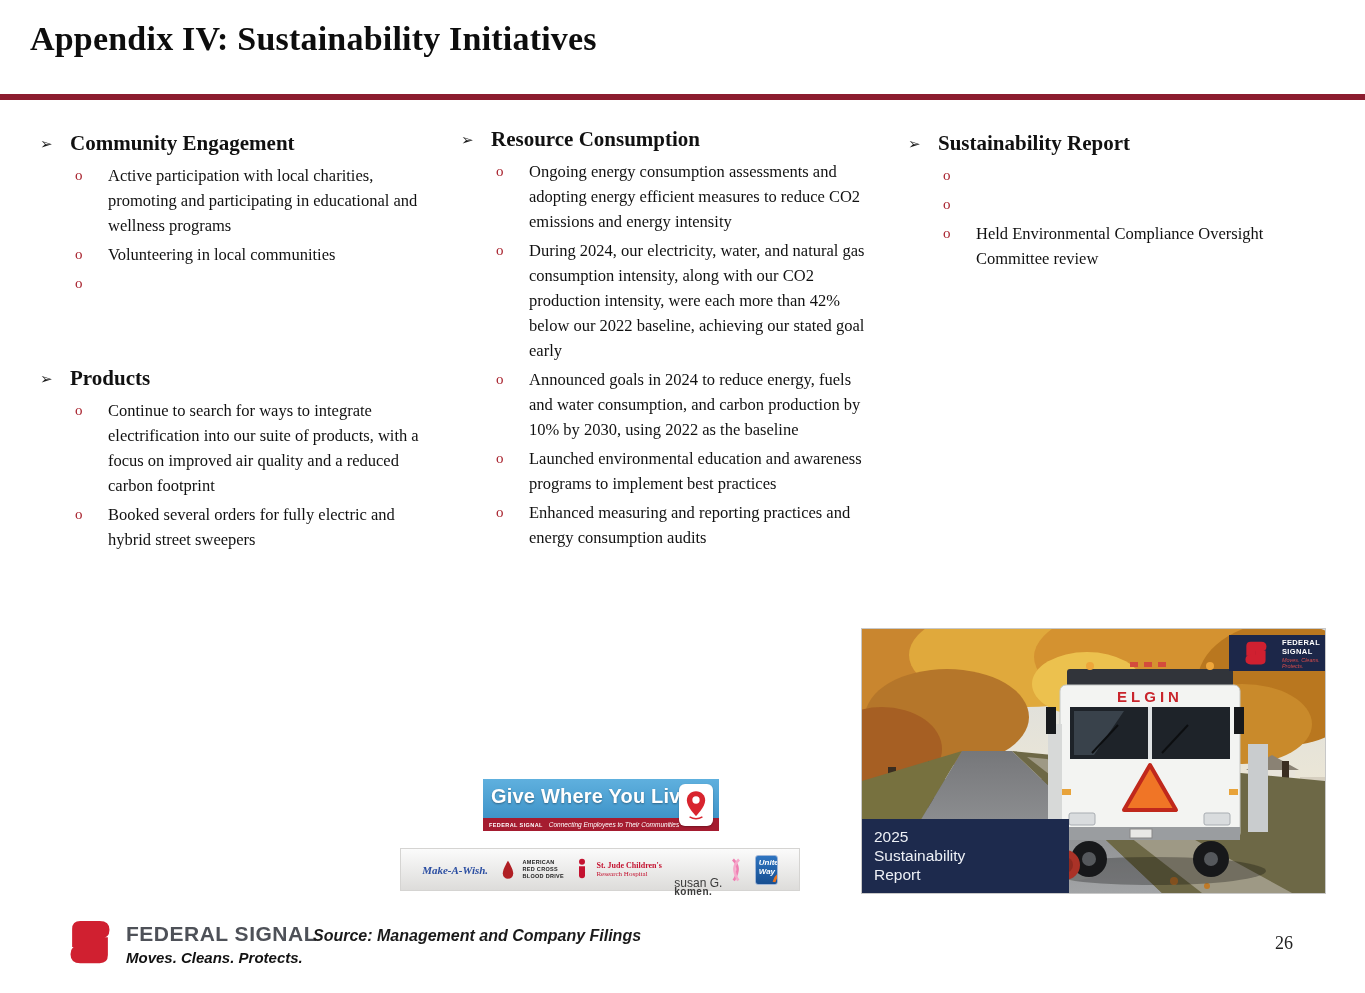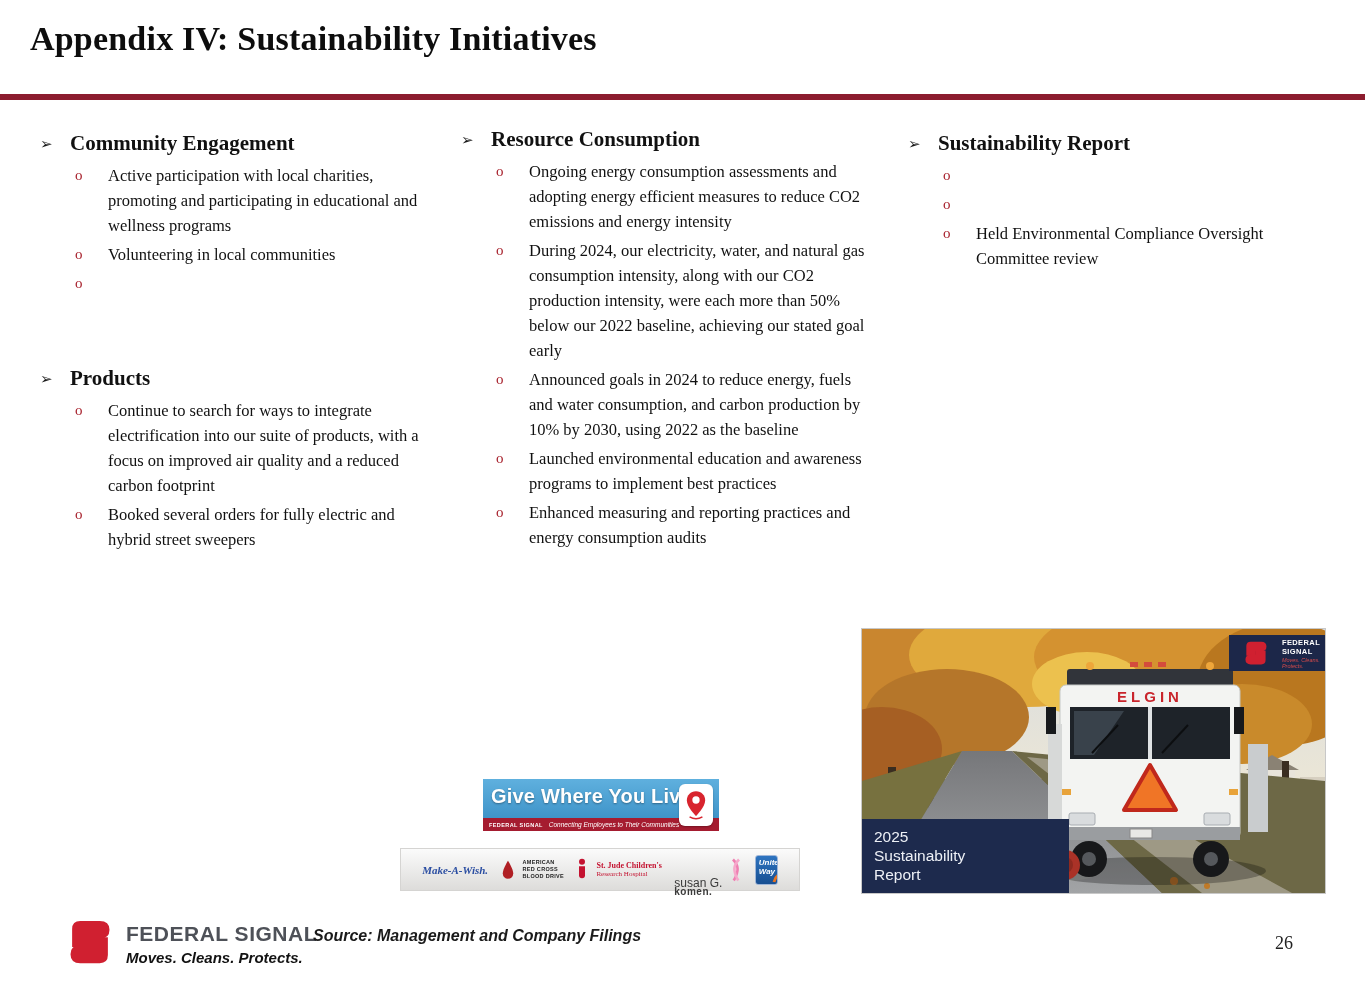--- a/index.html
+++ b/index.html
@@ -124,21 +124,21 @@
       <span class="arrow">➢</span>
       <span>Resource Consumption</span>
     </div>
     <div class="bullets">
       <div class="bullet">
         <span class="marker">o</span>
         <span class="btext">Ongoing energy consumption assessments and adopting energy efficient measures to reduce CO2 emissions and energy intensity</span>
       </div>
       <div class="bullet">
         <span class="marker">o</span>
-        <span class="btext">During 2024, our electricity, water, and natural gas consumption intensity, along with our CO2 production intensity, were each more than 50% below our 2022 baseline, achieving our stated goal early</span>
+        <span class="btext">During 2024, our electricity, water, and natural gas consumption intensity, along with our CO2 production intensity, were each more than 42% below our 2022 baseline, achieving our stated goal early</span>
       </div>
       <div class="bullet">
         <span class="marker">o</span>
         <span class="btext">Announced goals in 2024 to reduce energy, fuels and water consumption, and carbon production by 10% by 2030, using 2022 as the baseline</span>
       </div>
       <div class="bullet">
         <span class="marker">o</span>
         <span class="btext">Launched environmental education and awareness programs to implement best practices</span>
       </div>
       <div class="bullet">

